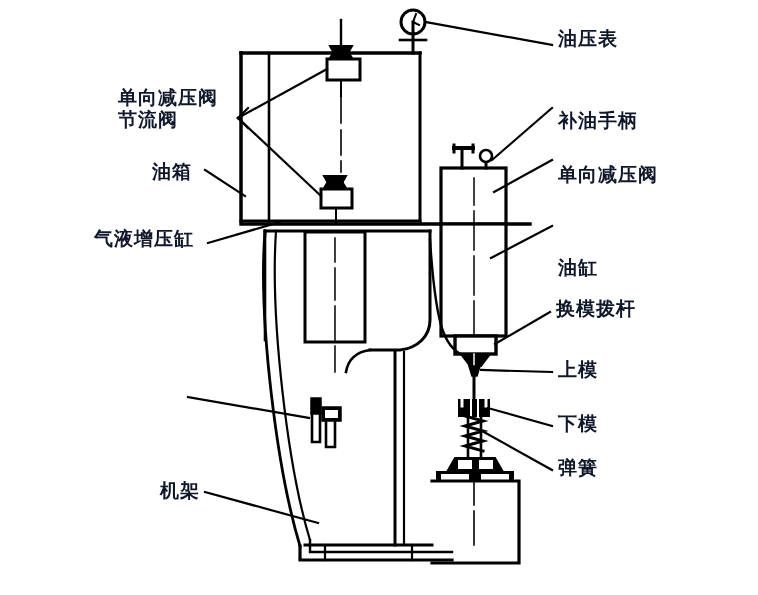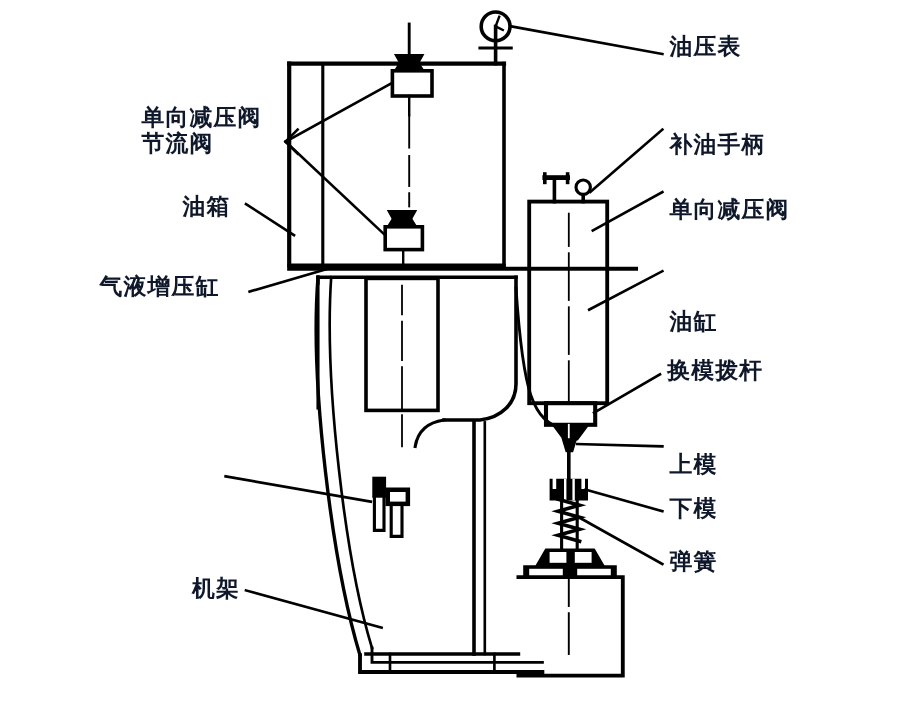--- a/index.html
+++ b/index.html
@@ -197,34 +197,34 @@
   </g>
 </svg>
 
 <div class="lbl two s19" style="left:118px;top:88px;">
   <div>单向减压阀</div>
   <div>节流阀</div>
 </div>
 
 <div class="lbl s19" style="left:152px;top:163px;">油箱</div>
 
-<div class="lbl s19" style="left:83px;top:230px;text-align:right;">气液增压缸</div>
+<div class="lbl s19" style="left:94px;top:230px;text-align:right;">气液增压缸</div>
 
 
 <div class="lbl s19" style="left:160px;top:482px;">机架</div>
 
 <div class="lbl s19" style="left:558px;top:30px;">油压表</div>
 
 <div class="lbl s19" style="left:558px;top:96px;margin-top:16px;">补油手柄</div>
 
 <div class="lbl s19" style="left:558px;top:166px;">单向减压阀</div>
 
 <div class="lbl s19" style="left:558px;top:214px;margin-top:45px;">油缸</div>
 
 <div class="lbl s19" style="left:556px;top:300px;">换模拨杆</div>
 
-<div class="lbl s19" style="left:558px;top:378px;">上模</div>
+<div class="lbl s19" style="left:558px;top:361px;">上模</div>
 
 <div class="lbl s19" style="left:558px;top:415px;">下模</div>
 
 <div class="lbl s19" style="left:558px;top:459px;">弹簧</div>
 
 </div>
 
 </body></html>

